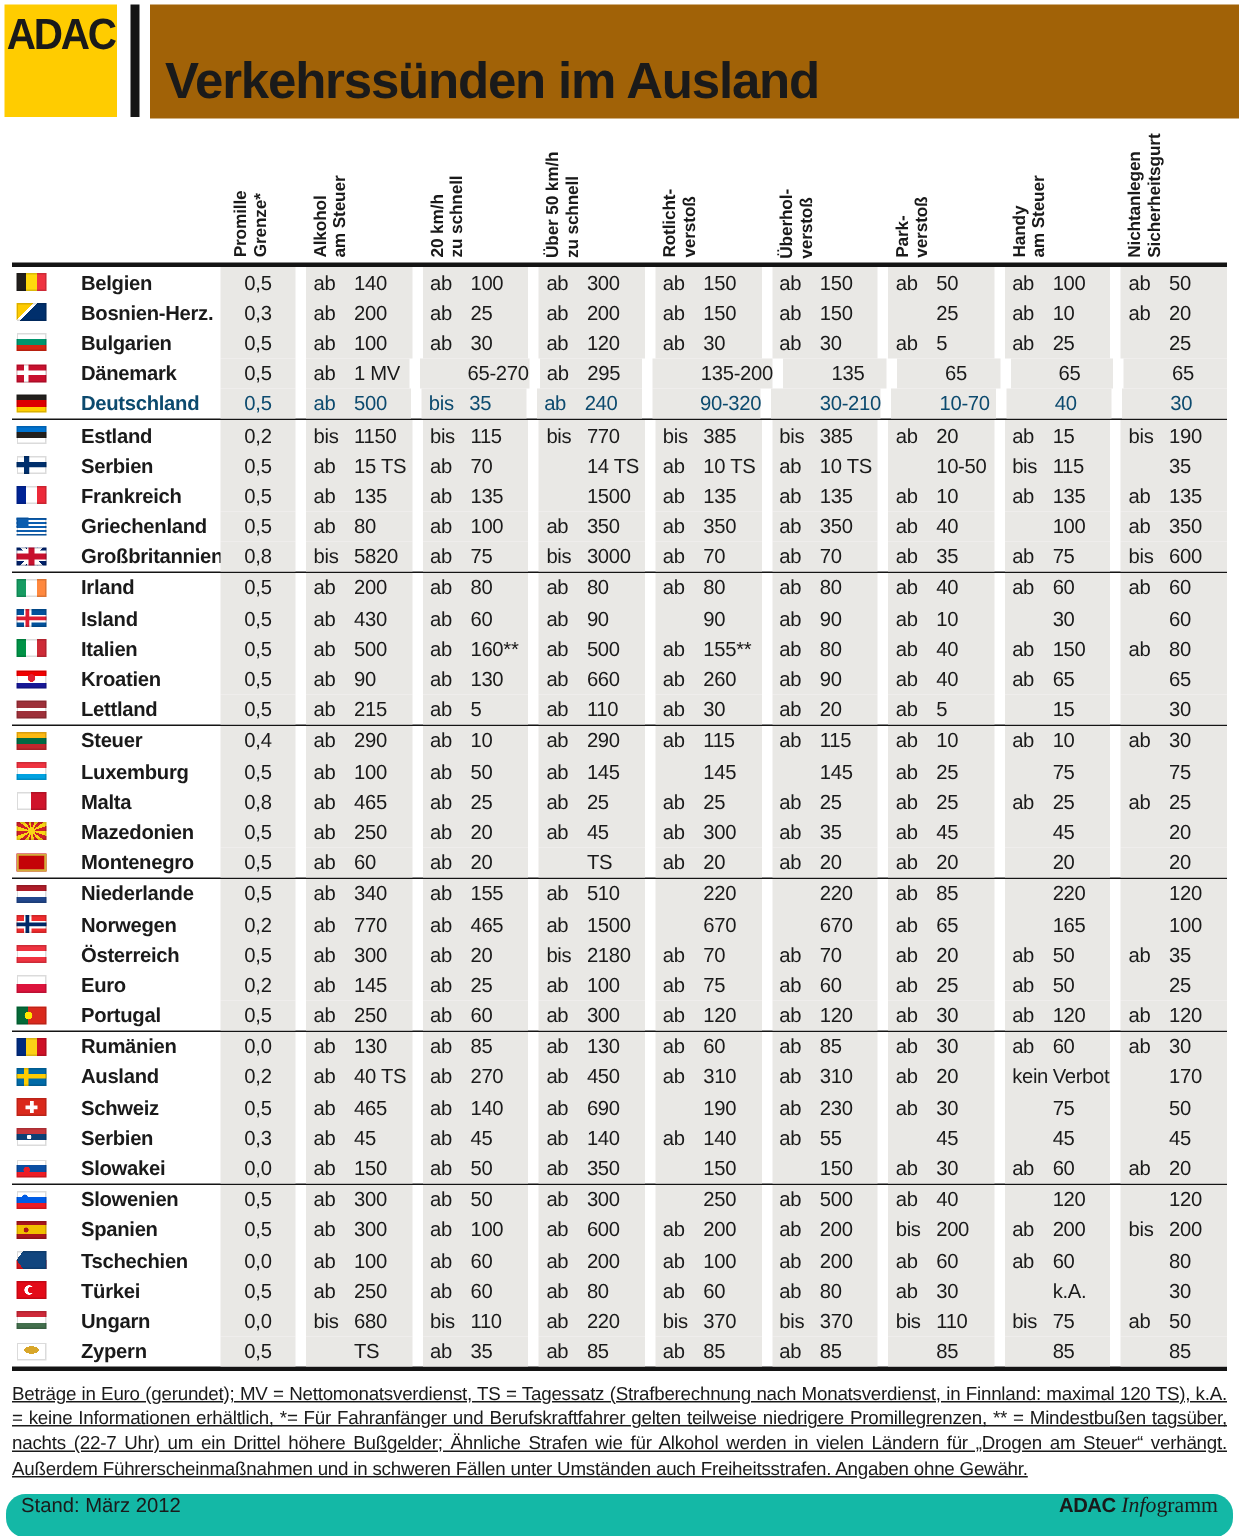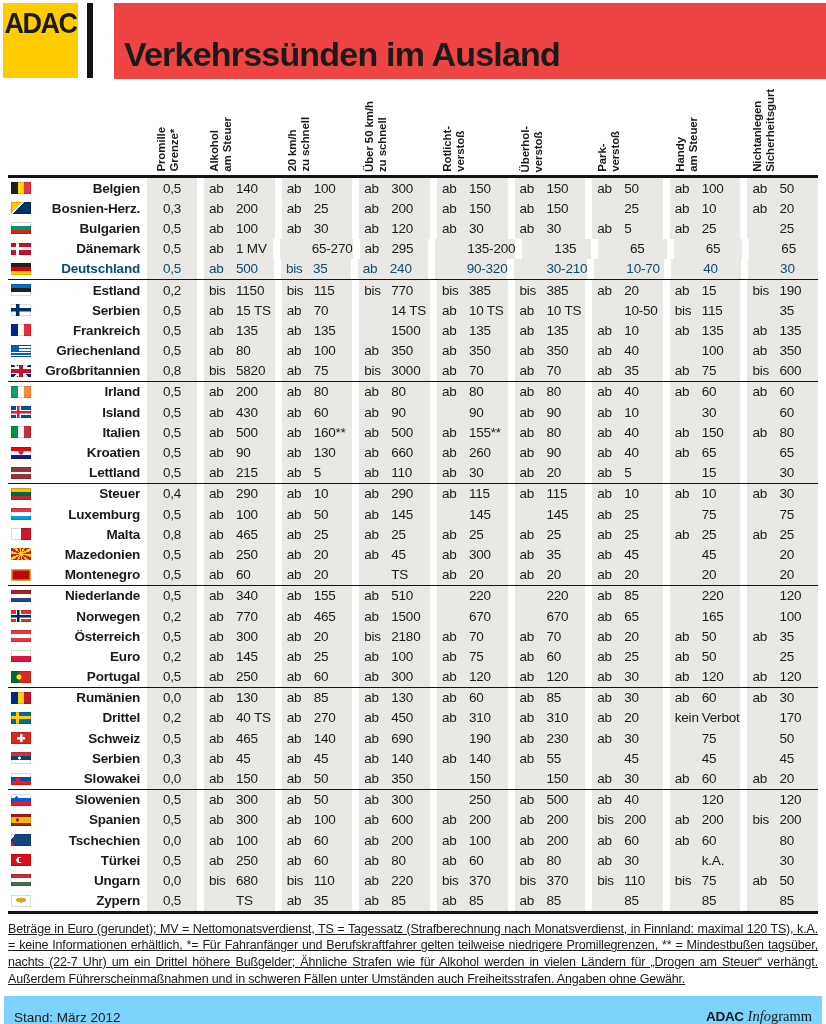--- a/index.html
+++ b/index.html
@@ -8,21 +8,21 @@
     font-family:"Liberation Sans",sans-serif;color:#1a1a1a;
     -webkit-font-smoothing:antialiased;
   }
   .page{width:826px;height:1024px;position:relative;}
 
   
   .masthead{display:flex;padding:3px 0 0 3px;height:76px;margin-bottom:6px;}
   .logo{width:75px;height:75px;background:#ffcc00;display:flex;justify-content:center;align-items:flex-start;}
   .logo span{font-weight:bold;font-size:27px;letter-spacing:-1.5px;padding-top:5px;transform:scaleY(1.08);}
   .logo-bar{width:6px;height:75px;background:#141414;margin-left:9px;}
-  .title-band{flex:1;background:#ef4444;margin-left:21px;display:flex;align-items:flex-end;text-align:center;}
+  .title-band{flex:1;background:#a16207;margin-left:7px;display:flex;align-items:flex-end;text-align:center;}
   h1{margin:0 0 5px 10px;font-size:34px;font-weight:bold;letter-spacing:-0.8px;}
 
   
   .grid{display:grid;grid-template-columns:132px 50px repeat(8,1fr);column-gap:7px;}
 
   
   .colheads{height:90px;margin:0 8px;}
   .hcell{position:relative;height:90px;}
   .hlabel{
     position:absolute;left:4px;bottom:3px;
@@ -30,21 +30,21 @@
     white-space:pre-line;font-weight:bold;font-size:11.5px;line-height:13px;
     letter-spacing:-0.1px;
   }
   .hcell.promille-h .hlabel{left:8px;}
   .thick-rule{height:3px;background:#141414;margin:0 8px;}
 
   
   .tbody{margin:0 8px;border-bottom:3px solid #141414;}
   .row{height:20.2px;align-items:stretch;}
   .row.sep{border-bottom:1px solid #141414;}
-  .country{display:flex;align-items:center;gap:12px;padding-left:3px;justify-content:space-between;}
+  .country{display:flex;align-items:center;gap:23px;padding-left:3px;}
   .cname{font-weight:bold;font-size:13.5px;letter-spacing:-0.2px;white-space:nowrap;}
   .cell{background:#e9e8e5;display:flex;align-items:center;font-size:13.5px;letter-spacing:-0.2px;}
   .cell.promille{justify-content:center;}
   .pfx{width:27px;padding-left:5px;flex:none;}
   .val{flex:1;white-space:nowrap;}
   .row.hl .cname,.row.hl .cell{color:#0c4a6e;}
 
   
   .flag{width:20px;height:12px;flex:none;display:inline-block;box-shadow:inset 0 0 0 1px rgba(0,0,0,.14);}
   .f-be{background:linear-gradient(to right,#221f1c 33%,#ffd90c 33% 67%,#ef3340 67%);}
@@ -83,23 +83,23 @@
   .f-tr{background-color:#e30a17;background-image:radial-gradient(circle at 49% 50%,#e30a17 0 2px,transparent 2.3px),radial-gradient(circle at 42% 50%,#fff 0 3px,transparent 3.3px);}
   .f-hu{background:linear-gradient(#ce2939 33%,#fff 33% 67%,#436f4d 67%);}
   .f-cy{background-color:#fff;background-image:radial-gradient(ellipse 5px 2.5px at 50% 42%,#d8a629 99%,transparent);}
 
   
   .footnote{
     margin:7px 8px 0;text-align:justify;
     font-size:12.5px;line-height:16.6px;letter-spacing:-0.15px;text-decoration:underline;
   }
   .bottombar{
-    margin:9px 4px 0;background:#7dd3fc;height:29px;
-    display:flex;align-items:flex-end;justify-content:space-between;
-    padding:0 10px;font-size:13.5px;
+    margin:9px 4px 0;background:#14b8a6;height:29px;
+    display:flex;align-items:flex-start;justify-content:space-between;
+    padding:0 10px;font-size:13.5px;border-radius:13px;
   }
   .brand b{font-weight:bold;letter-spacing:-0.3px;}
   .brand .i{font-family:"Liberation Serif",serif;font-style:italic;font-size:14.5px;}
   .brand .s{font-family:"Liberation Serif",serif;font-size:14.5px;}
 </style>
 </head>
 <body>
 
 <div class="page">
 
@@ -1166,21 +1166,21 @@
           <span class="val">60</span>
         </div>
         <div class="cell">
           <span class="pfx">ab</span>
           <span class="val">30</span>
         </div>
       </div>
       <div class="grid row">
         <div class="country">
           <span class="flag f-se"></span>
-          <span class="cname">Drittel</span>
+          <span class="cname">Ausland</span>
         </div>
         <div class="cell promille">0,2</div>
         <div class="cell">
           <span class="pfx">ab</span>
           <span class="val">40 TS</span>
         </div>
         <div class="cell">
           <span class="pfx">ab</span>
           <span class="val">270</span>
         </div>

